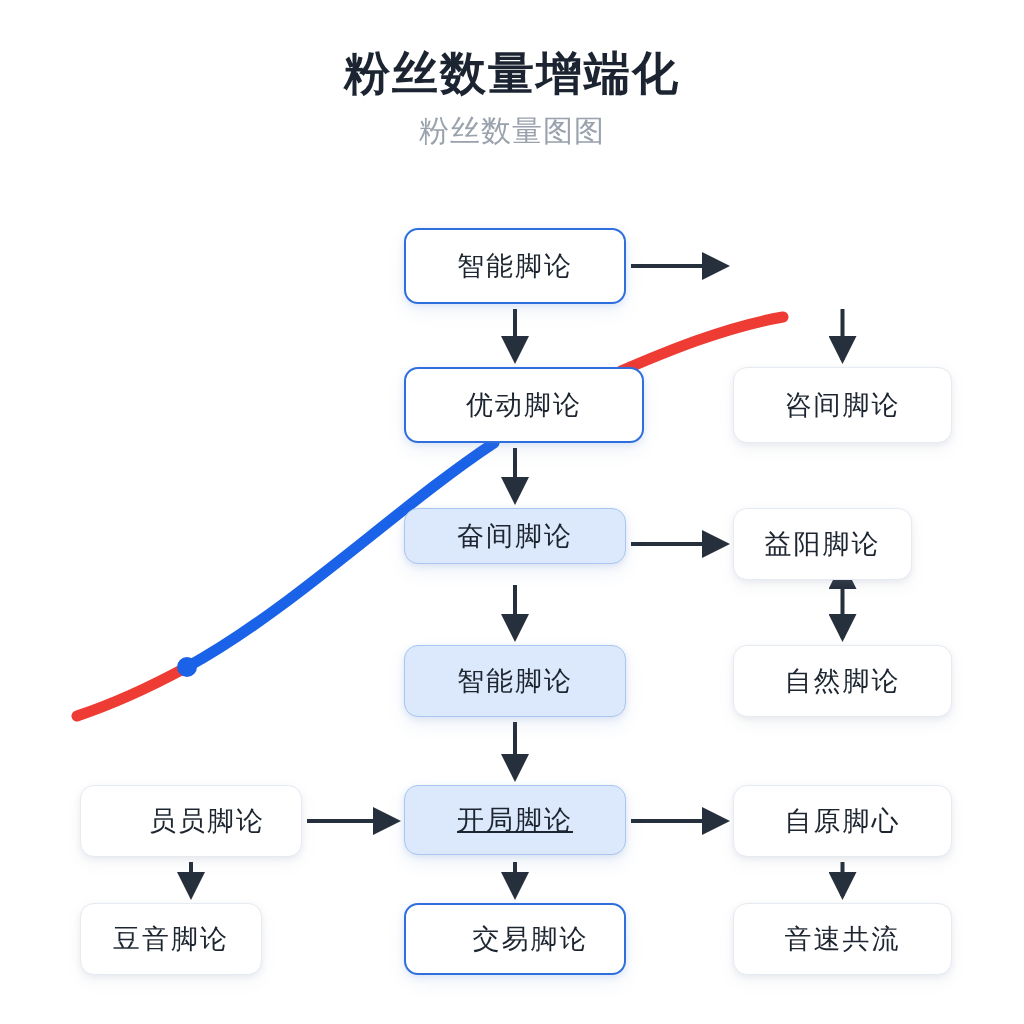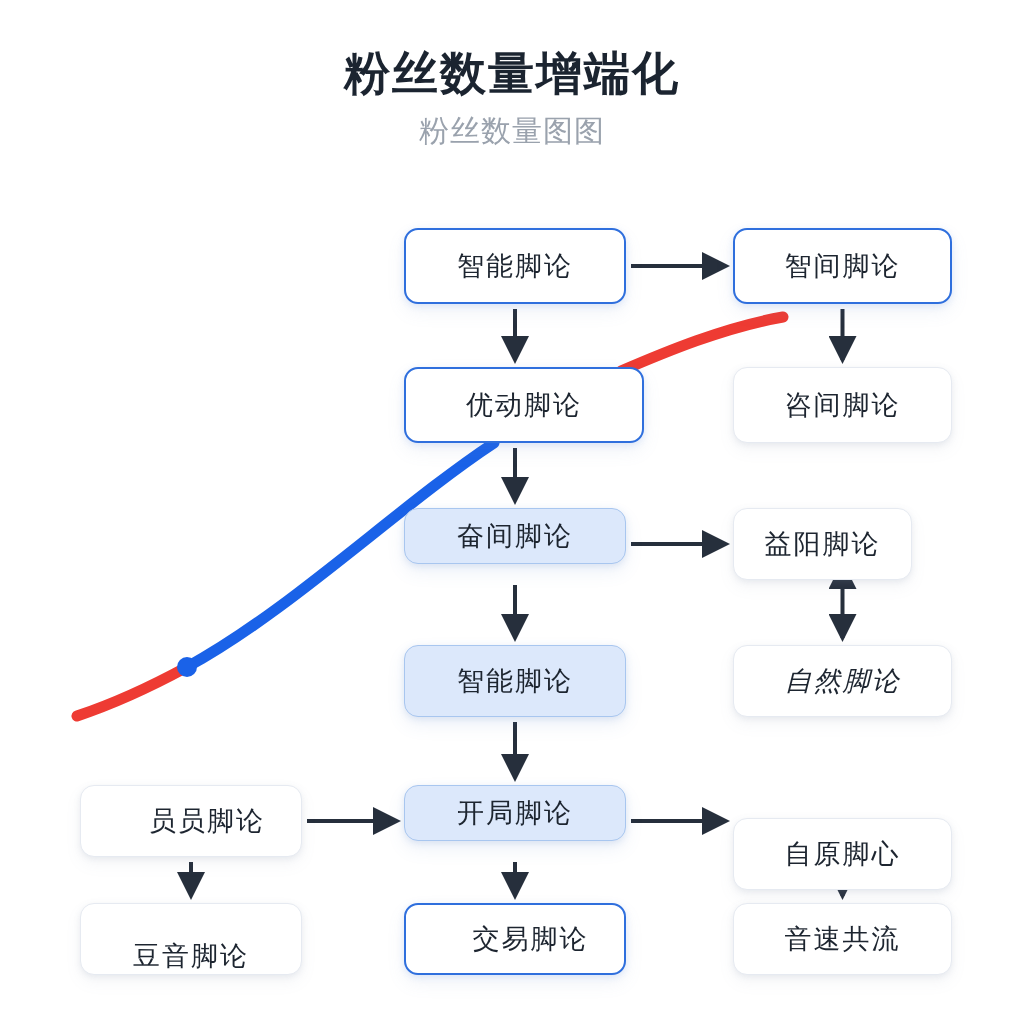--- a/index.html
+++ b/index.html
@@ -156,51 +156,48 @@
         <line x1="631" y1="821" x2="726" y2="821" stroke="#262f3c" stroke-width="4" stroke-linecap="butt" marker-end="url(#arrowhead)"></line>
         <line x1="515" y1="862" x2="515" y2="896" stroke="#262f3c" stroke-width="4" stroke-linecap="butt" marker-end="url(#arrowhead)"></line>
         <line x1="842.5" y1="862" x2="842.5" y2="896" stroke="#262f3c" stroke-width="4" stroke-linecap="butt" marker-end="url(#arrowhead)"></line>
       </g>
   </svg>
 
   <div id="node-layer">
       <div class="node v-outline" style="left: 404px; top: 228px; width: 222px; height: 76px;">
         <span>智能脚论</span>
       </div>
-      <div class="node v-outline" style="left: 733px; top: 228px; width: 219px; height: 76px;">
-        <span>智间脚论</span>
-      </div>
       <div class="node v-outline" style="left: 404px; top: 367px; width: 240px; height: 76px;">
         <span>优动脚论</span>
       </div>
       <div class="node v-plain" style="left: 733px; top: 367px; width: 219px; height: 76px;">
         <span>咨间脚论</span>
       </div>
       <div class="node v-fill" style="left: 404px; top: 508px; width: 222px; height: 56px; text-align: right;">
         <span>奋间脚论</span>
       </div>
       <div class="node v-plain" style="left: 733px; top: 508px; width: 179px; height: 72px;">
         <span>益阳脚论</span>
       </div>
       <div class="node v-fill" style="left: 404px; top: 645px; width: 222px; height: 72px;">
         <span>智能脚论</span>
       </div>
-      <div class="node v-plain" style="left: 733px; top: 645px; width: 219px; height: 72px; font-style: italic;">
+      <div class="node v-plain" style="left: 733px; top: 645px; width: 219px; height: 72px;">
         <span>自然脚论</span>
       </div>
       <div class="node v-plain" style="left: 80px; top: 785px; width: 222px; height: 72px; padding-left: 32px;">
         <span>员员脚论</span>
       </div>
-      <div class="node v-fill" style="left: 404px; top: 785px; width: 222px; height: 56px;">
+      <div class="node v-fill" style="left: 404px; top: 785px; width: 222px; height: 70px; text-decoration: underline;">
         <span>开局脚论</span>
       </div>
-      <div class="node v-plain" style="left: 733px; top: 785px; width: 219px; height: 72px; margin-top: 33px;">
+      <div class="node v-plain" style="left: 733px; top: 785px; width: 219px; height: 72px;">
         <span>自原脚心</span>
       </div>
-      <div class="node v-plain" style="left: 80px; top: 903px; width: 222px; height: 72px; align-items: flex-end;">
+      <div class="node v-plain" style="left: 80px; top: 903px; width: 182px; height: 72px;">
         <span>豆音脚论</span>
       </div>
       <div class="node v-outline" style="left: 404px; top: 903px; width: 222px; height: 72px; padding-left: 31px;">
         <span>交易脚论</span>
       </div>
       <div class="node v-plain" style="left: 733px; top: 903px; width: 219px; height: 72px;">
         <span>音速共流</span>
       </div>
     </div>
 

